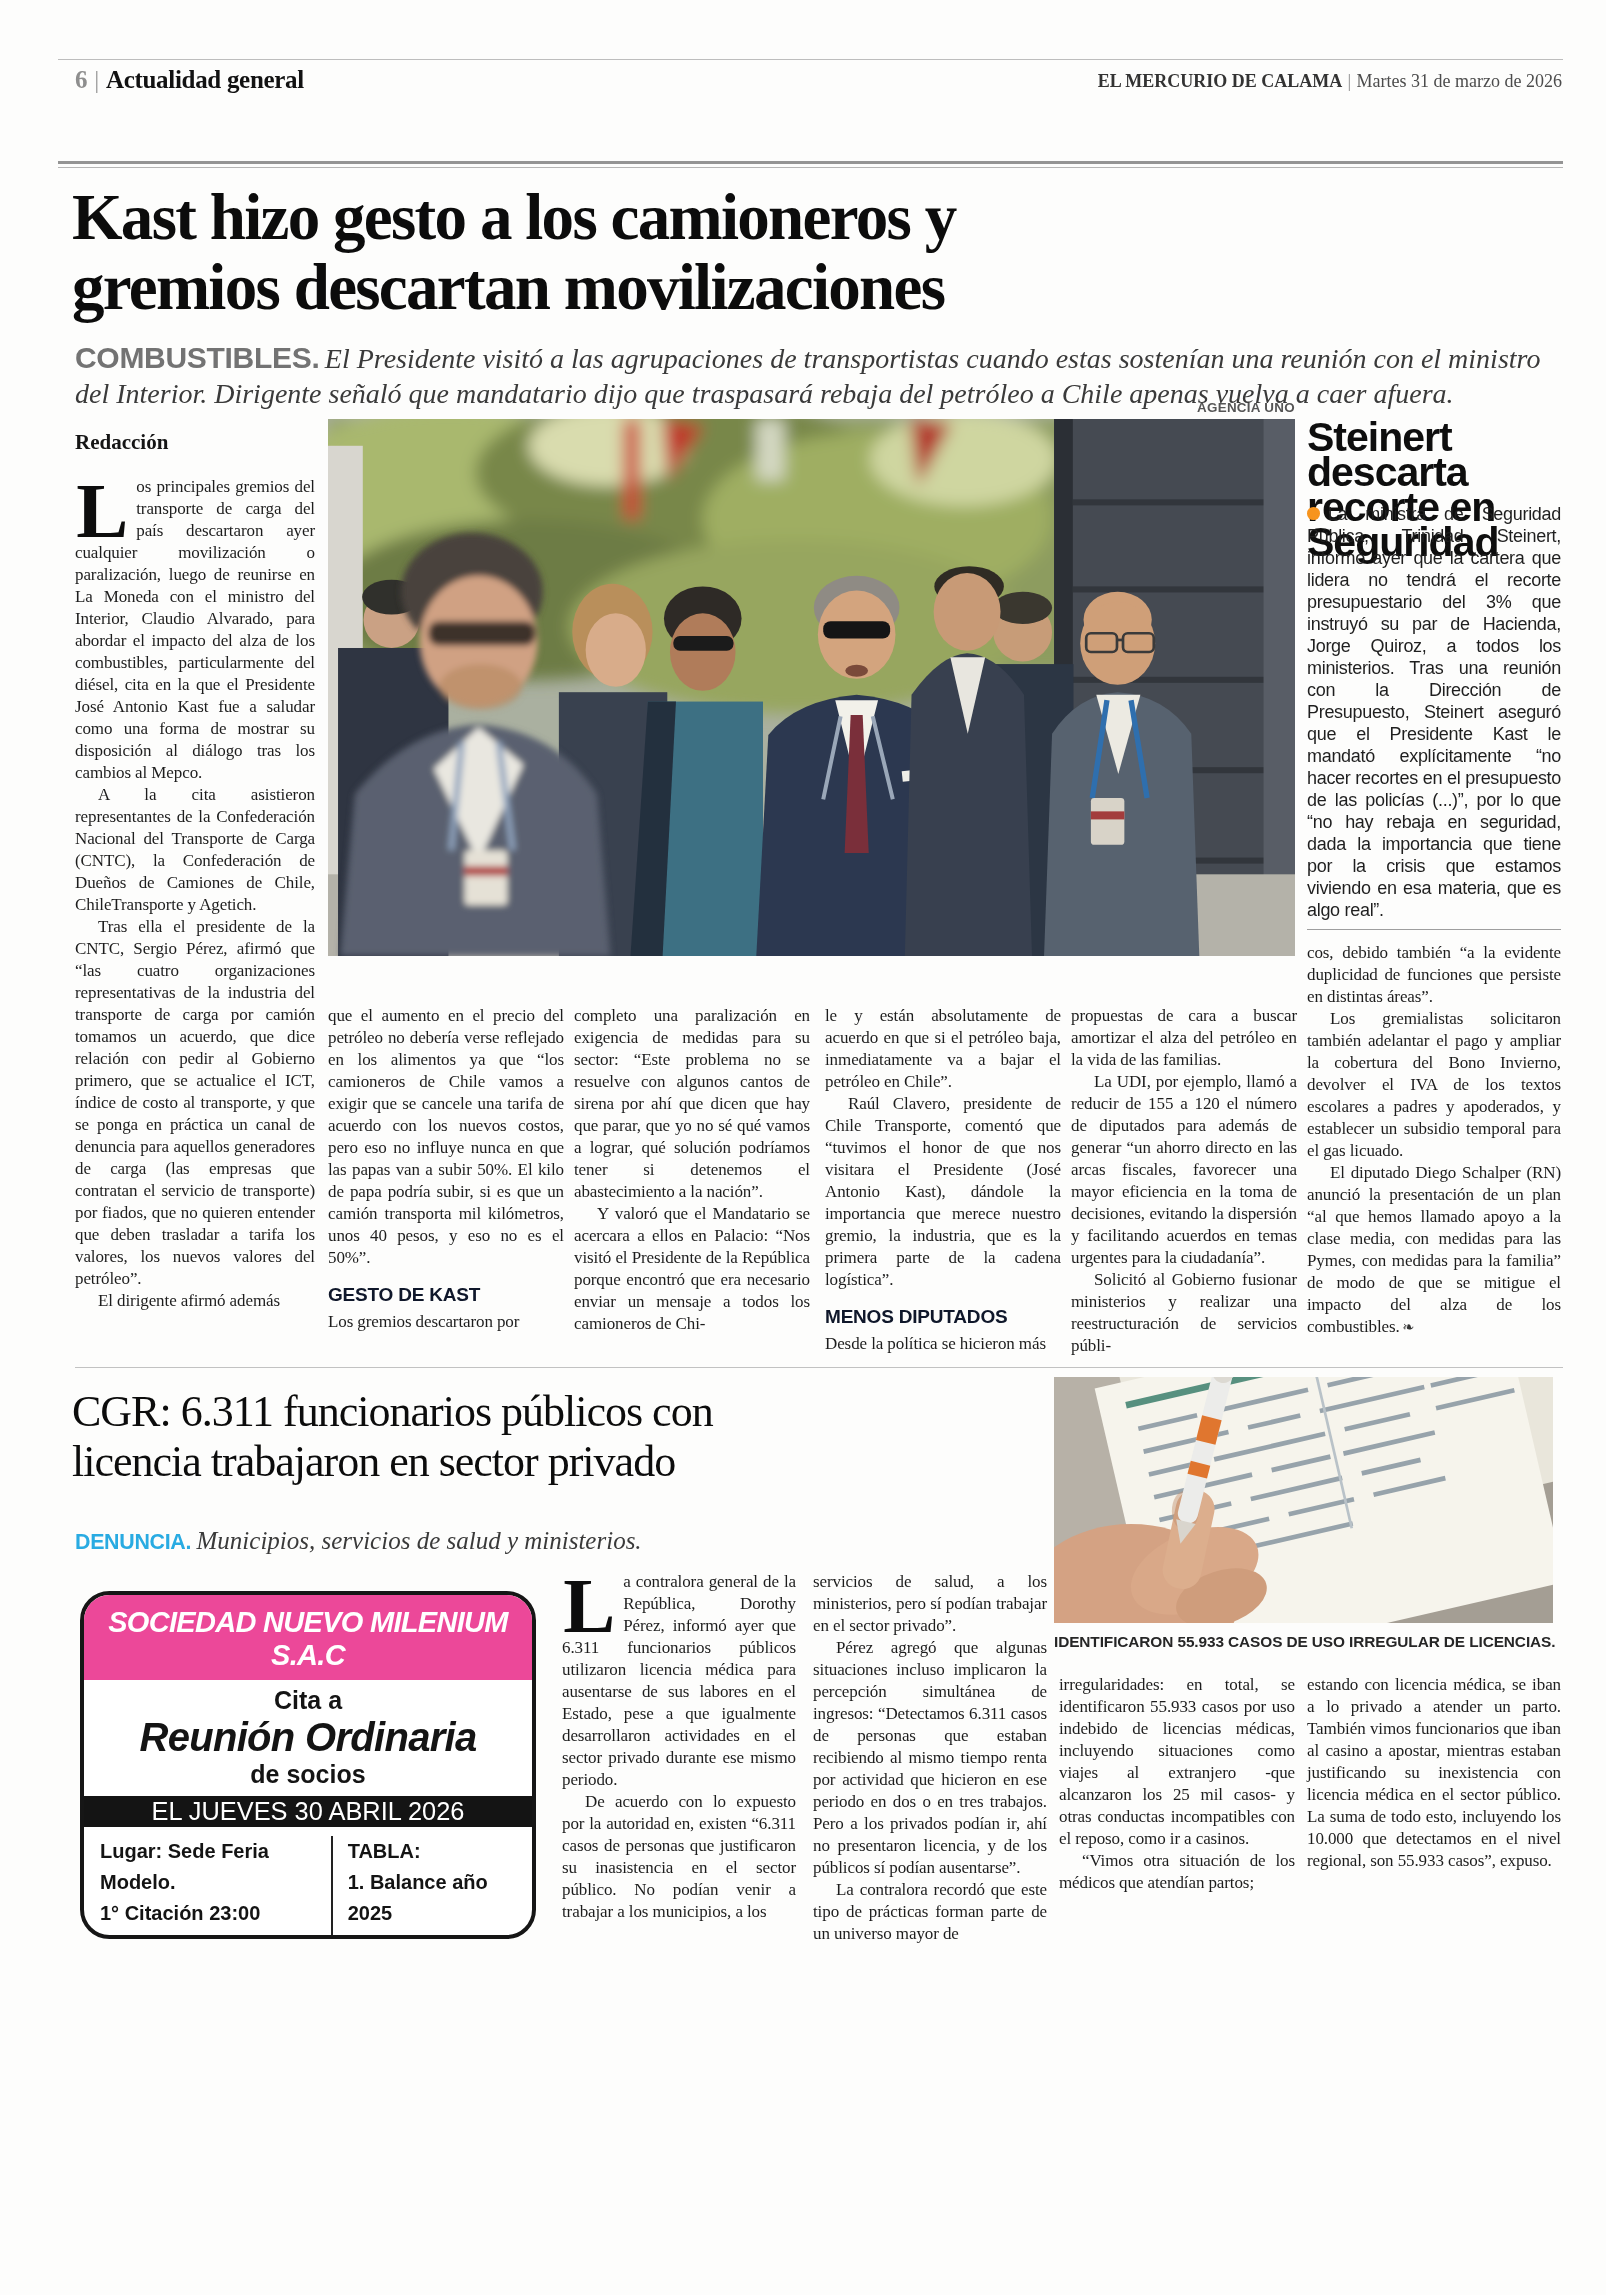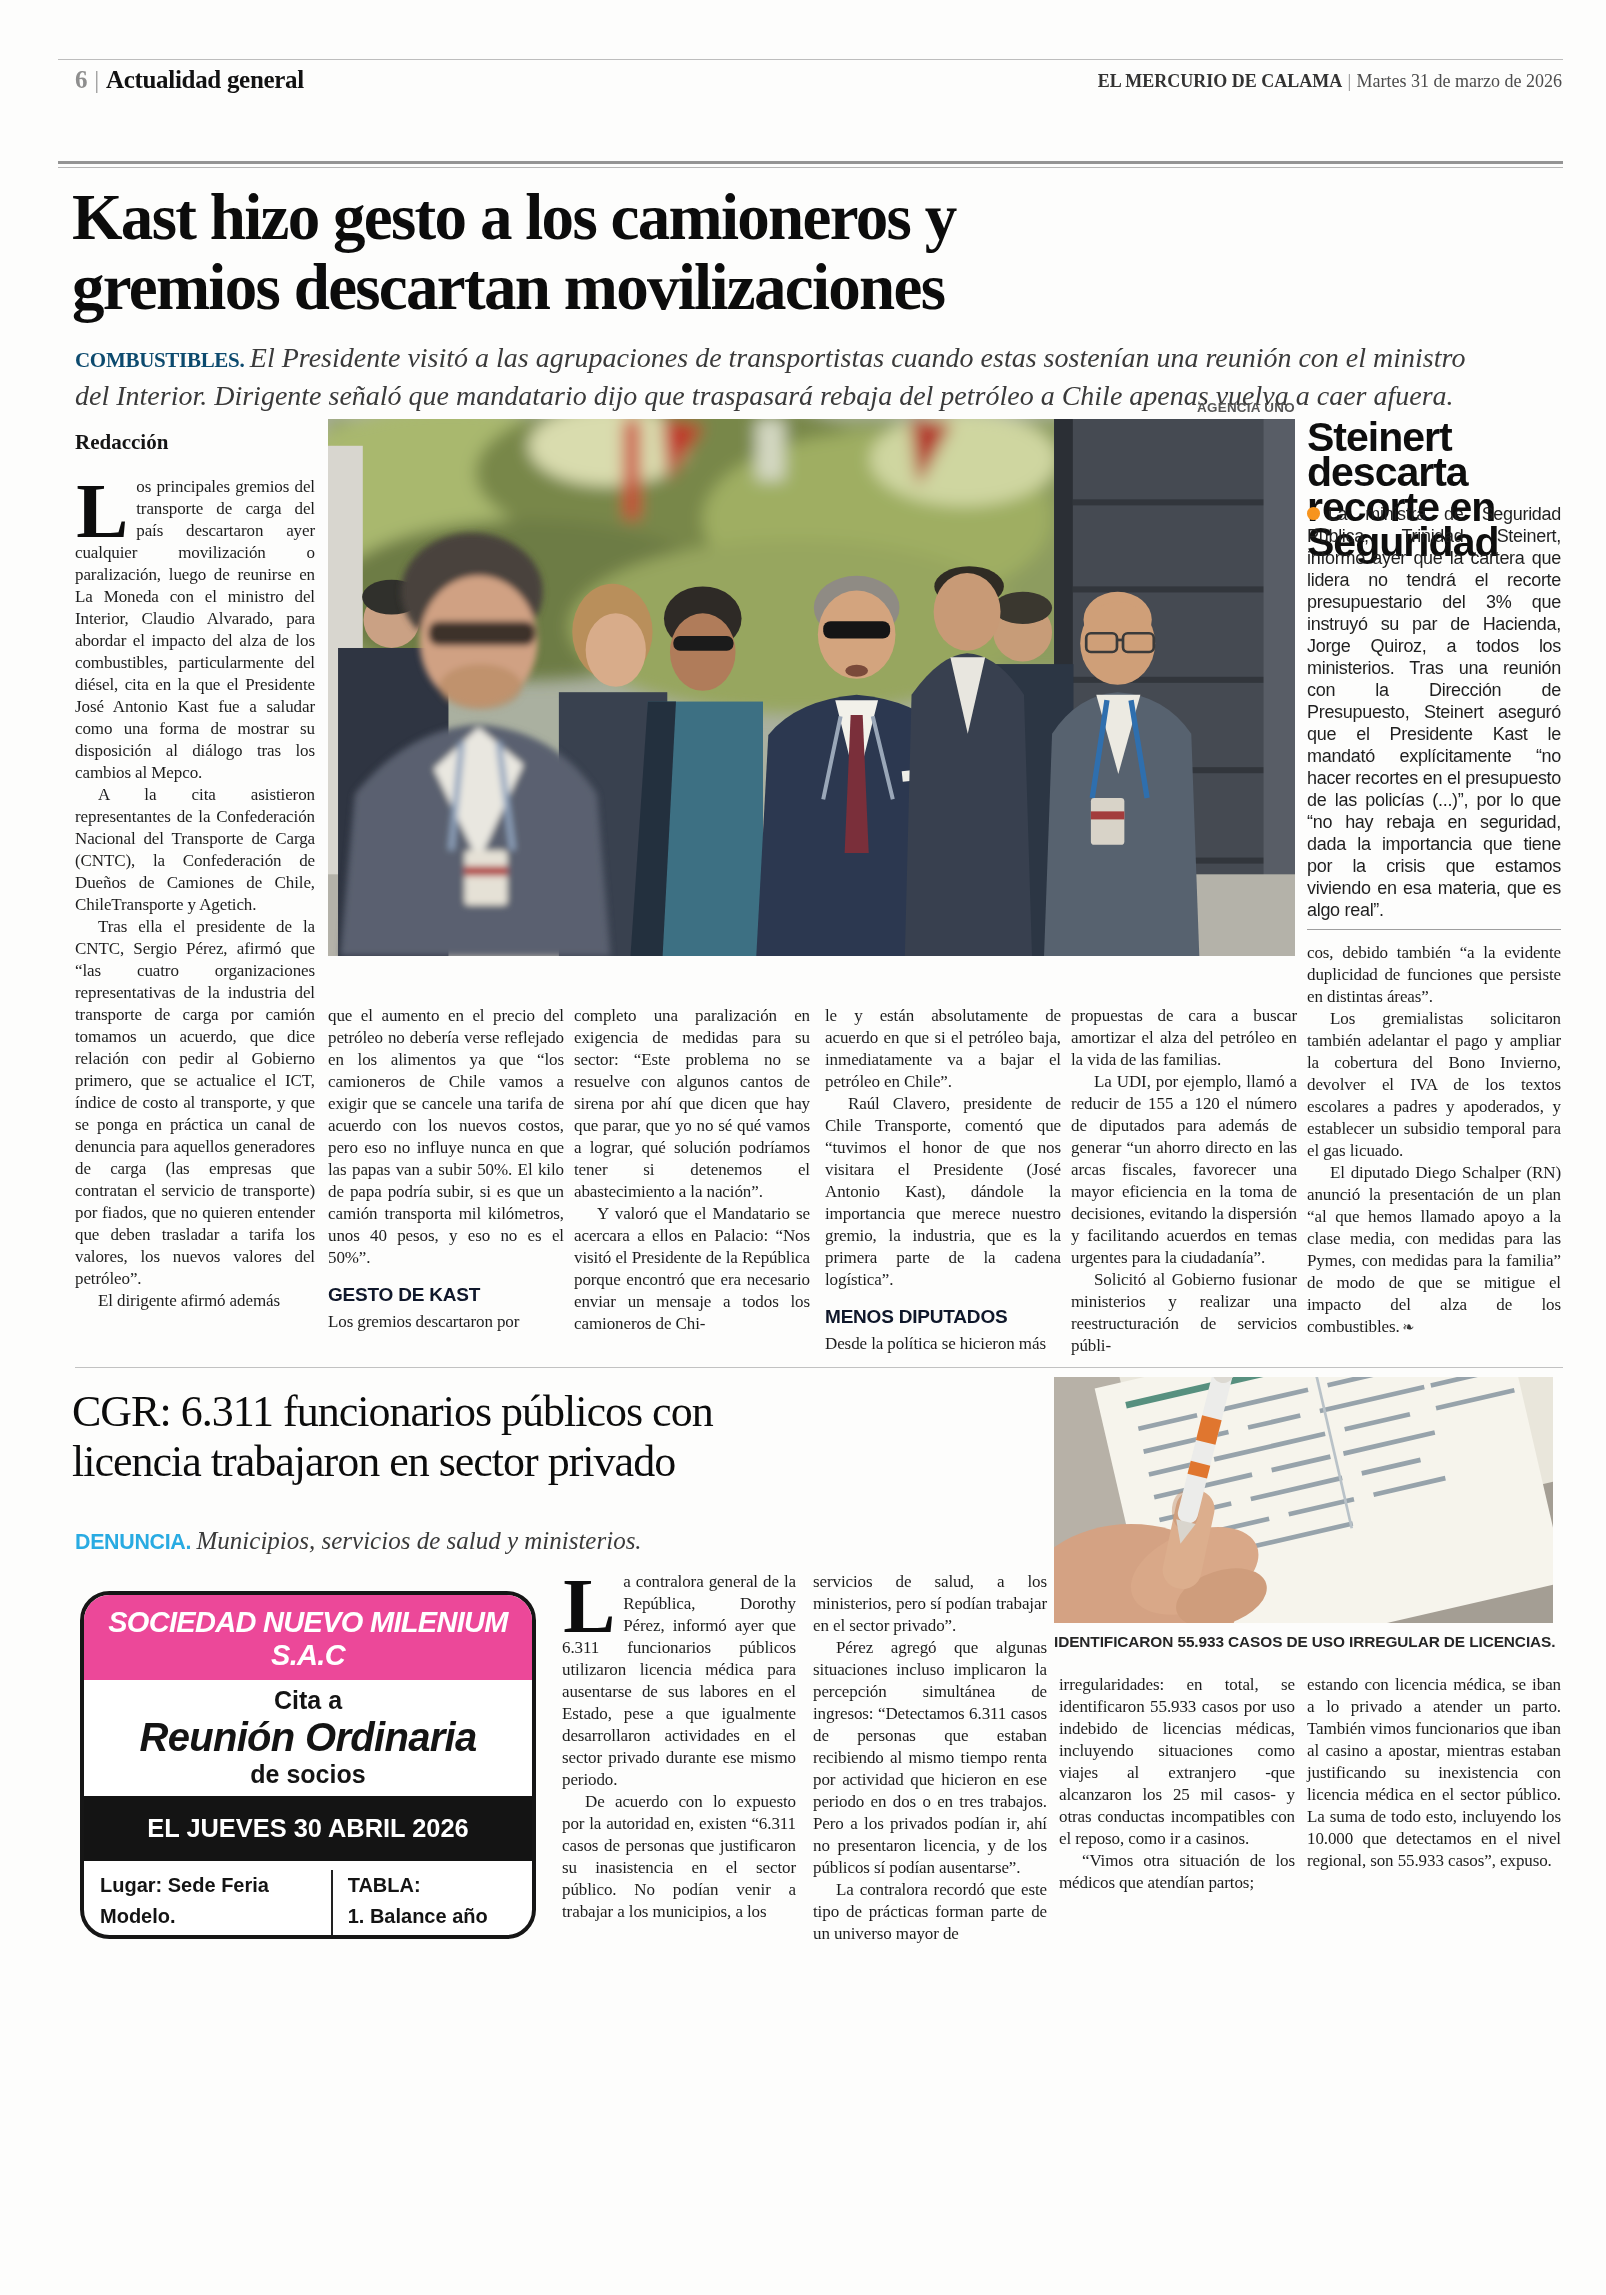--- a/index.html
+++ b/index.html
@@ -15,22 +15,22 @@
   .folio .sec{font-weight:bold;color:#121212;letter-spacing:-0.3px;}
   .mast{right:44px;top:71px;font-size:18px;color:#4c4c4c;}
   .mast .name{font-weight:bold;color:#333;}
   .mast .sep{color:#8a8a8a;padding:0 5.4px;}
   .head-rule{left:58px;right:43px;top:161px;height:2.7px;border-top:3.3px solid #949494;border-bottom:1.3px solid #b5b5b5;}
 
   
   .hl1{left:72px;top:182px;width:1492px;font-weight:bold;font-size:65px;line-height:70px;
        letter-spacing:-1.7px;color:#0c0c0c;}
   .deck{left:75px;top:340px;width:1499px;font-style:italic;font-size:28px;line-height:35px;color:#3a3a3a;}
-  .kicker-tag{font-style:normal;font-family:Liberation Serif, serif;font-weight:bold;font-size:21px;
-       color:#0c4a6e;letter-spacing:-0.3px;padding-right:5.4px;}
+  .kicker-tag{font-style:normal;font-family:Liberation Sans, sans-serif;font-weight:bold;font-size:30px;
+       color:#737373;letter-spacing:-0.3px;padding-right:5.4px;}
   .byline{left:75px;top:430px;width:241px;font-weight:bold;font-size:21px;color:#151515;}
 
   .bt{font-size:17px;line-height:22px;text-align:justify;color:#1d1d1d;letter-spacing:-0.1px;}
   .bt p{margin:0;}
   .bt p.ind{text-indent:23px;}
   .dcap{float:left;font-weight:bold;font-size:78px;line-height:62px;padding:4px 8px 0 1.3px;color:#0d0d0d;}
   .sub{font-family:"Liberation Sans",sans-serif;font-weight:bold;font-size:19px;color:#0f172a;
        letter-spacing:-0.2px;margin:14.7px 0 5.4px !important;text-align:left;}
   .endmark{font-size:14.7px;color:#333;padding-left:2.7px;}
 
@@ -74,21 +74,21 @@
 
   
   .ad{left:80px;top:1591px;width:456px;height:348px;border:4.7px solid #161616;border-radius:29.4px;
       overflow:hidden;background:#fff;font-family:"Liberation Sans",sans-serif;color:#141414;
       display:flex;flex-direction:column;box-sizing:border-box;}
   .ad-head{background:#ec4899;color:#fff;text-align:center;font-weight:bold;font-style:italic;
            font-size:29px;padding:10.7px 0 8px;letter-spacing:-0.7px;}
   .ad-cita{text-align:center;font-weight:bold;font-size:25px;margin-top:6.7px;}
   .ad-title{text-align:center;font-weight:bold;font-style:italic;font-size:40px;letter-spacing:-0.7px;margin:0;}
   .ad-socios{text-align:center;font-weight:bold;font-size:25px;margin-bottom:6.7px;}
-  .ad-date{background:#141414;color:#fff;text-align:center;font-weight:bold;font-size:25.4px;padding:18px 0;}
+  .ad-date{background:#141414;color:#fff;text-align:center;font-weight:normal;font-size:25.4px;padding:1px 0;}
   .ad-info{display:flex;padding:9.4px 6.7px 5.4px 16px;flex:1;}
   .ad-left{flex:1.3;border-right:2px solid #222;font-weight:bold;font-size:20px;line-height:31px;}
   .ad-right{flex:1;padding-left:14.7px;font-weight:bold;font-size:20px;line-height:31px;}
   .photo1 svg,.photo2 svg{display:block;width:100%;height:100%;}
 </style>
 </head>
 <body>
 
 <div class="page">
 

